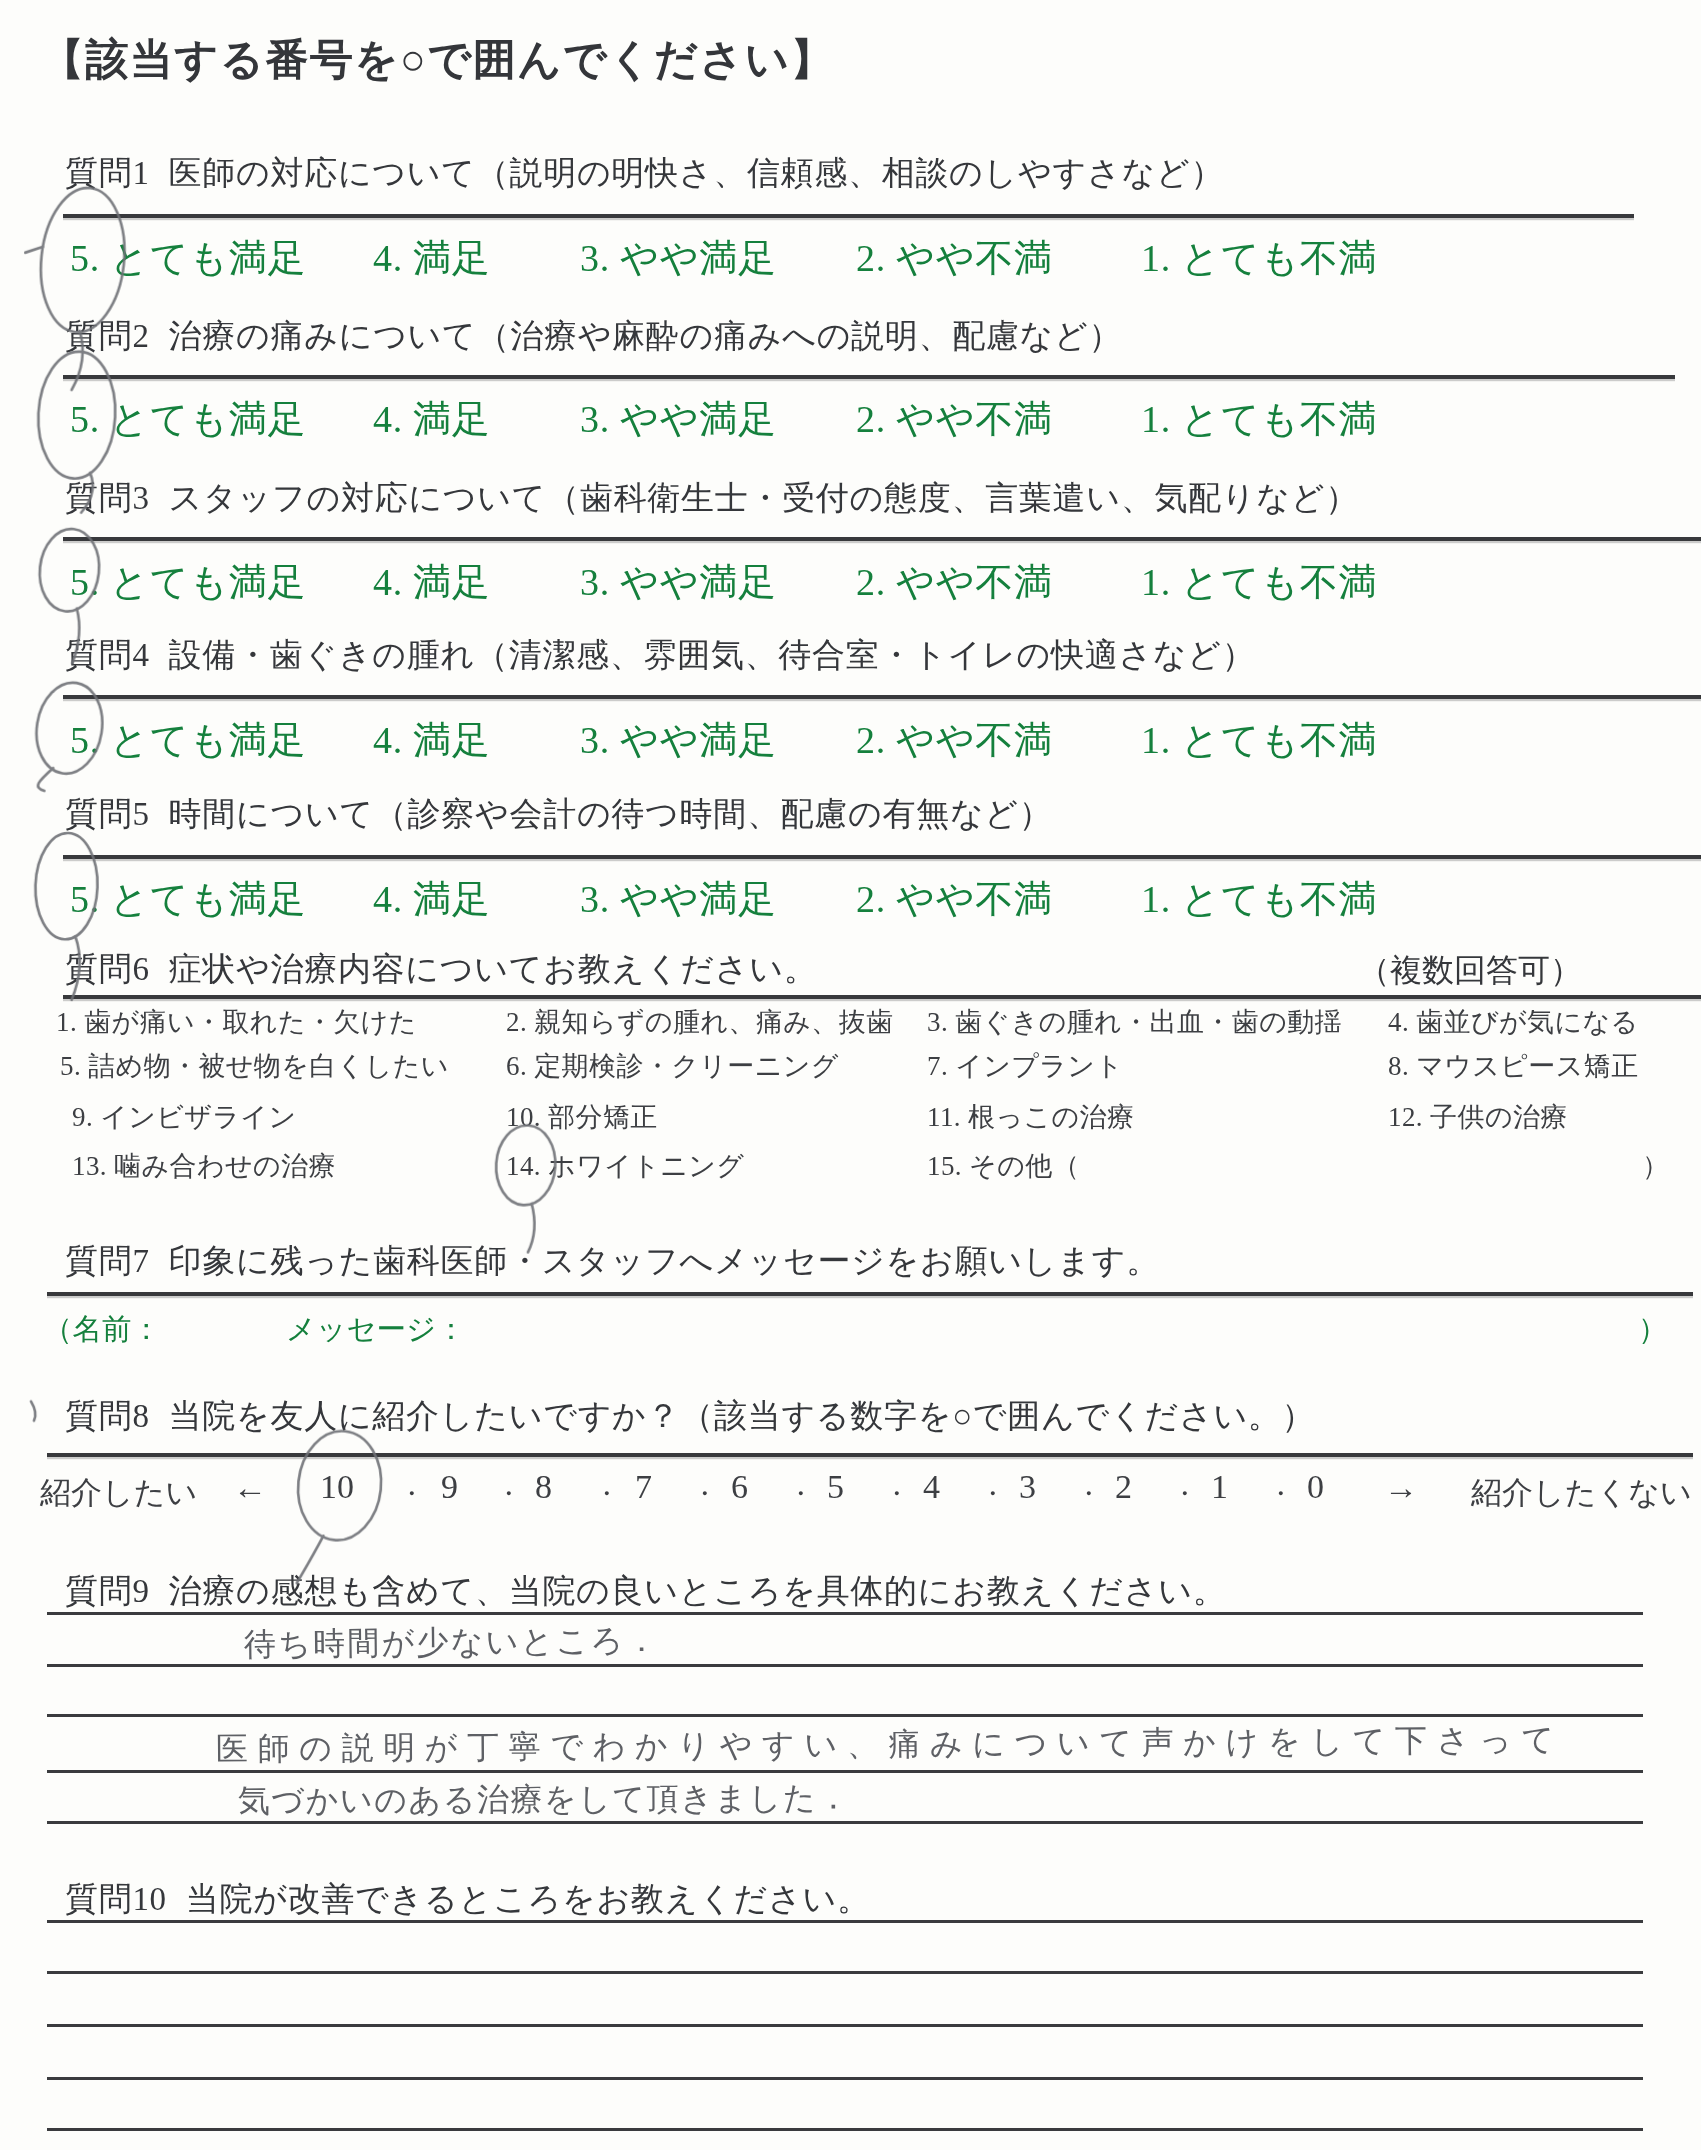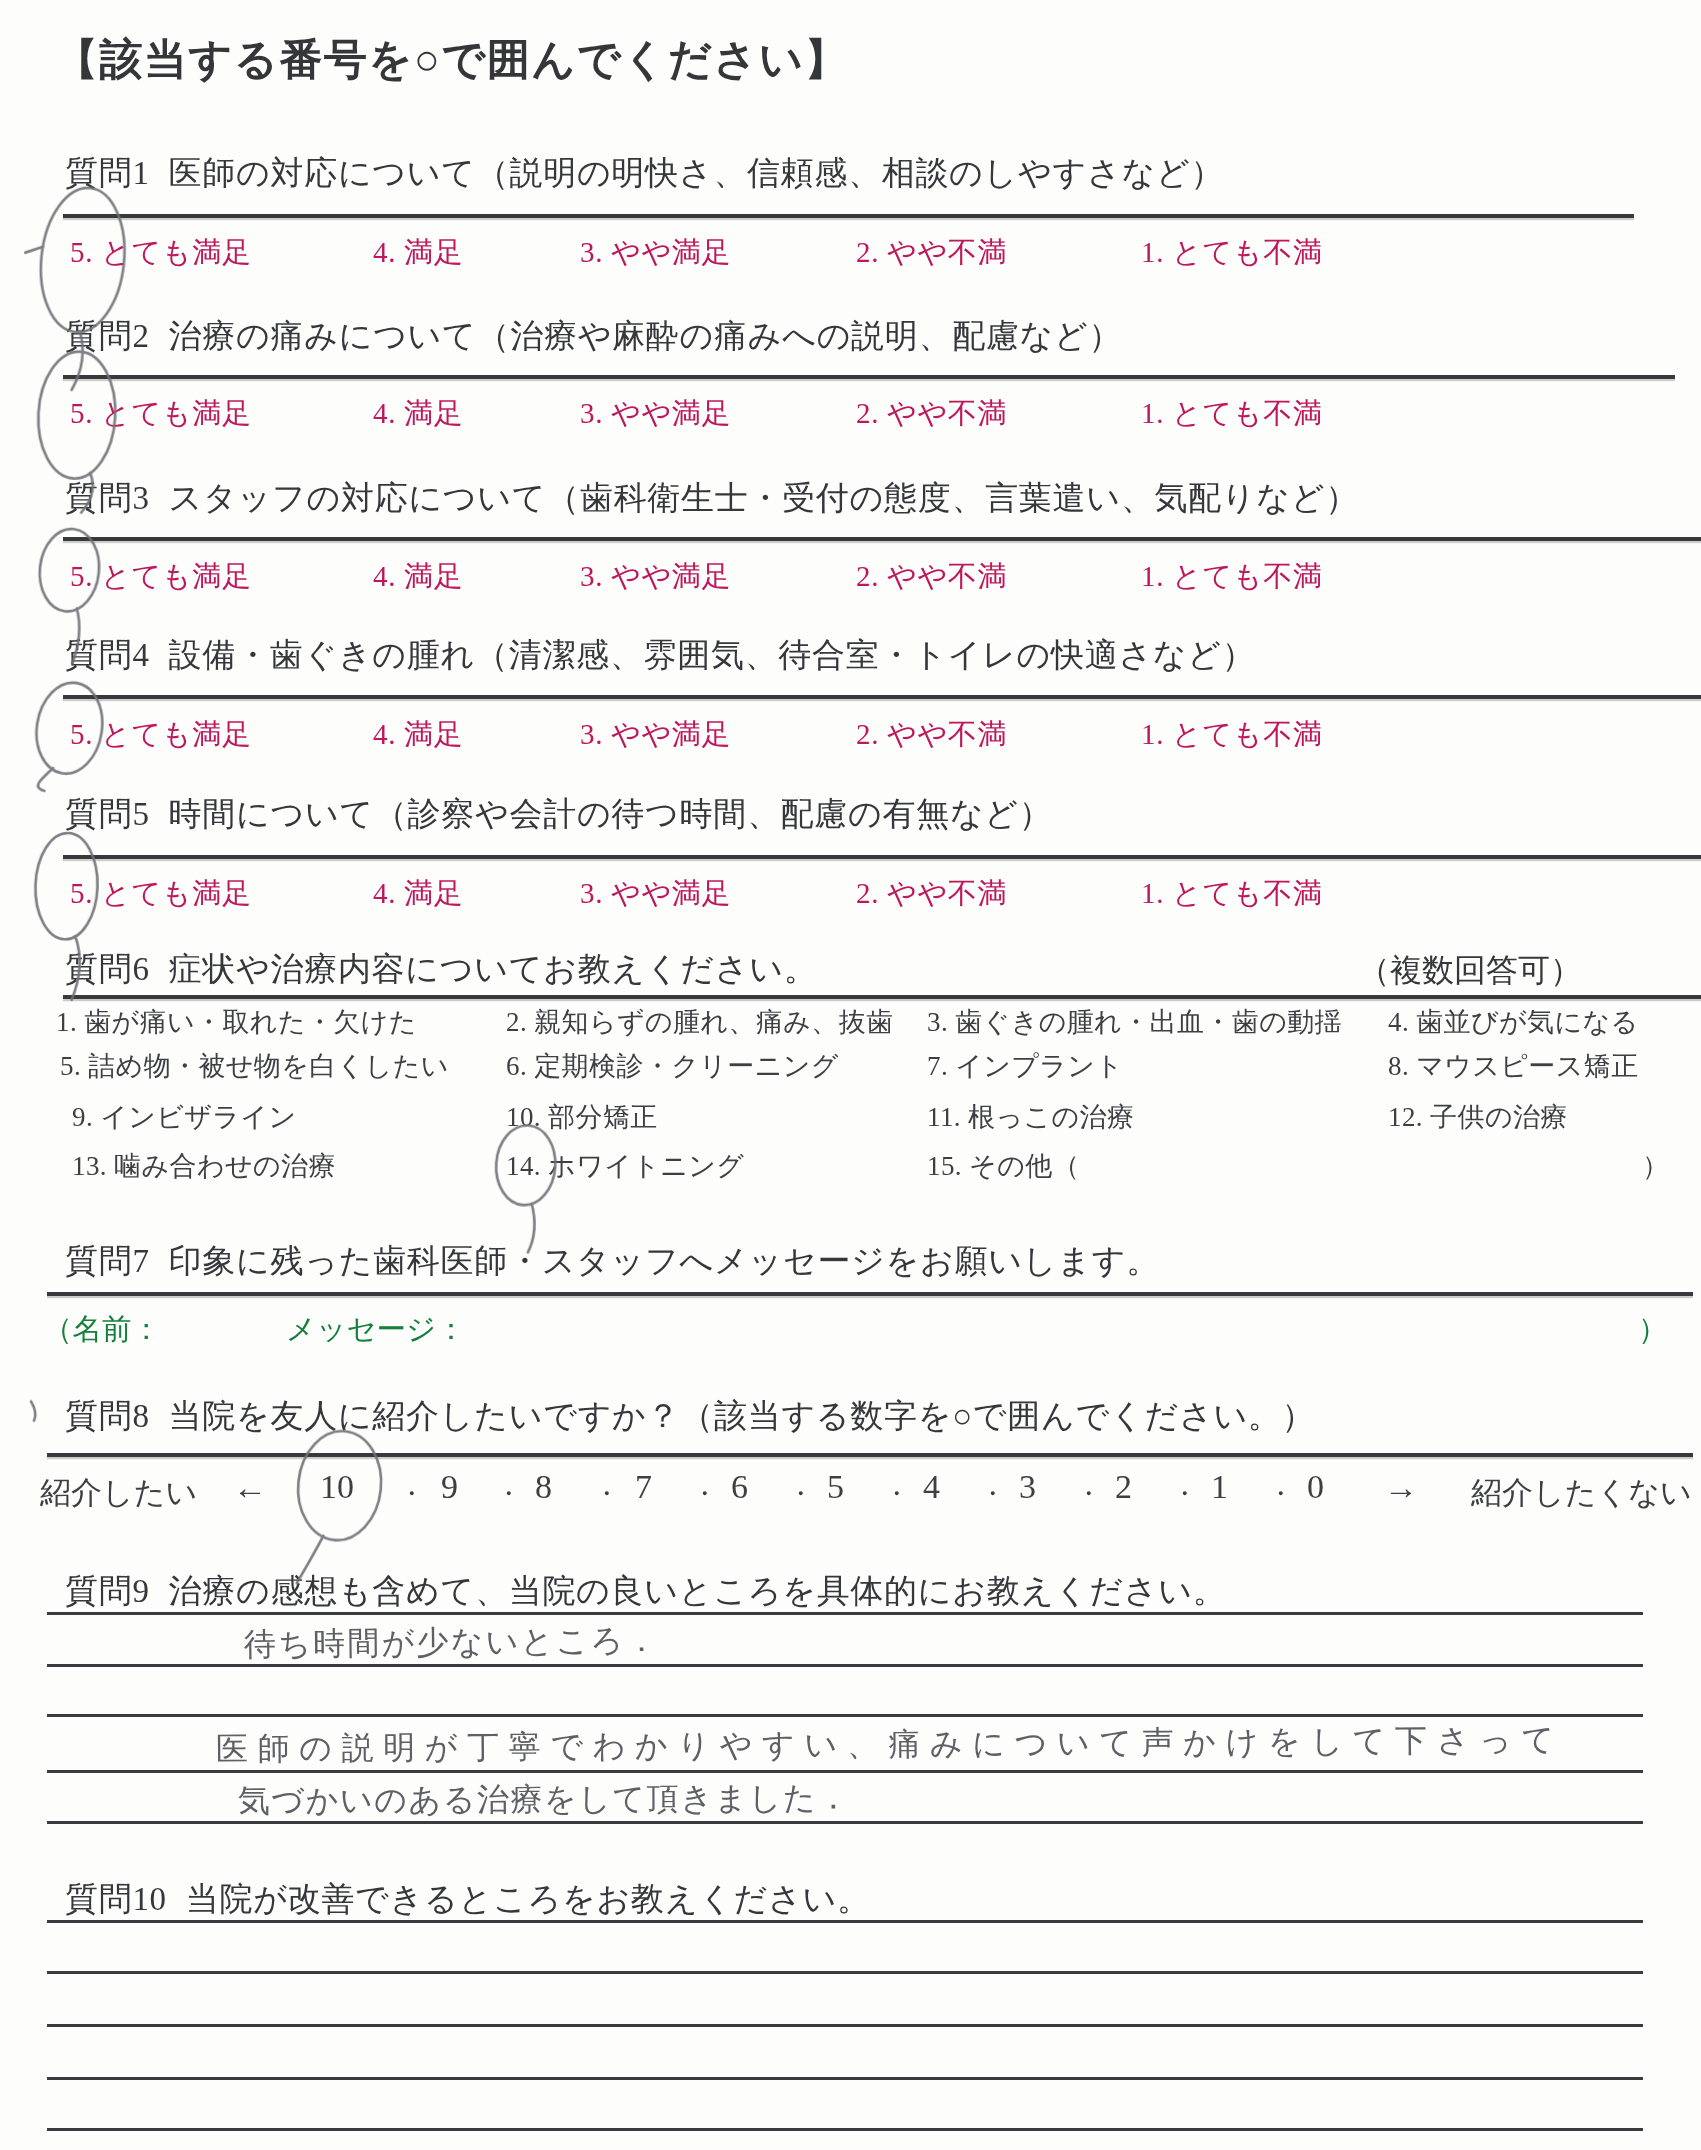--- a/index.html
+++ b/index.html
@@ -5,26 +5,26 @@
   html,body{margin:0;padding:0;background:#e8e8e8;}
   .page{
     position:relative;
     width:1701px;height:2151px;
     background:#fdfdfb;
     font-family:"Liberation Serif","DejaVu Serif",serif;
     color:#3a3c40;
     overflow:hidden;
   }
   .abs{position:absolute;white-space:nowrap;}
-  .form-title{font-size:43px;font-weight:bold;letter-spacing:1.5px;color:#34363a;margin-left:14px;}
+  .form-title{font-size:43px;font-weight:bold;letter-spacing:1.5px;color:#34363a;}
   .qhead{font-size:33px;color:#35373b;letter-spacing:0.7px;}
   .qhead .qlabel{margin-right:19px;}
   .rule{position:absolute;height:3.7px;background:#38393c;box-shadow:0 2.2px 0 rgba(60,60,60,.25);}
   .ansline{position:absolute;height:3px;background:#3a3b3e;}
-  .opt{position:absolute;font-size:29px;letter-spacing:0.7px;color:#be185d;white-space:nowrap;}
+  .opt{position:absolute;font-size:38px;letter-spacing:0.7px;color:#15803d;white-space:nowrap;}
   .q6item{position:absolute;font-size:27px;letter-spacing:0.4px;color:#3d3f43;white-space:nowrap;}
   .note{font-size:32px;color:#35373b;}
   .namerow{font-size:29.5px;color:#15803d;}
   .scale-el{position:absolute;font-size:34px;color:#3d3f43;white-space:nowrap;}
   .scale-label{font-size:31px;}
   .scale-dot{font-size:25px;top:1477px;}
   .hw{
     position:absolute;
     font-family:"DejaVu Sans",sans-serif;
     color:#5e6065;white-space:nowrap;

